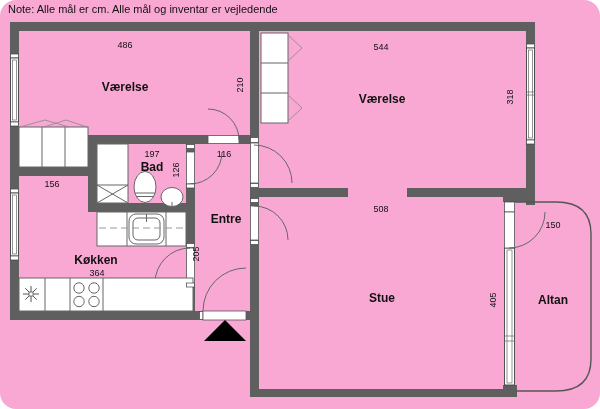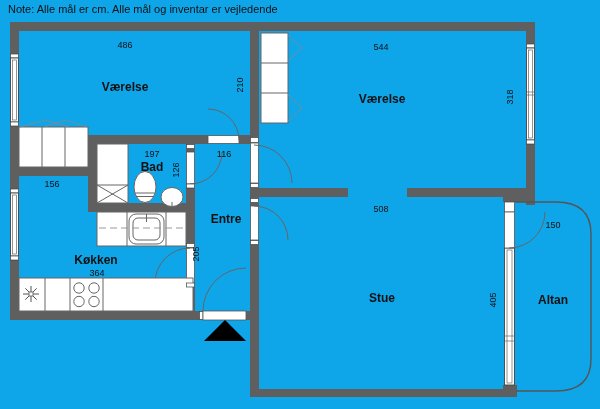--- a/index.html
+++ b/index.html
@@ -1,17 +1,17 @@
 <!DOCTYPE html>
 <html><head>
 <meta charset="utf-8">
 <style>
   html,body{margin:0;padding:0;background:#fff;}
-  .page{position:relative;width:600px;height:409px;background:#0ea5e9;overflow:hidden;
-        font-family:"Liberation Sans",sans-serif;}
+  .page{position:relative;width:600px;height:409px;background:#f9a8d4;overflow:hidden;
+        font-family:"Liberation Sans",sans-serif;border-radius:16px;}
   svg{display:block;}
   text{fill:#111;font-family:"Liberation Sans",sans-serif;}
   .note{font-size:11px;}
   .room{font-size:12px;font-weight:700;}
   .dim{font-size:9px;}
   .wall{fill:#5f5f5f;stroke:none;}
   .thin{stroke:#555;stroke-width:1;fill:none;}
   .fixture{stroke:#666;stroke-width:1;fill:#fff;}
   .leaf{fill:#fff;stroke:#555;stroke-width:0.8;}
   .cap{fill:#fff;stroke:#444;stroke-width:0.7;}

